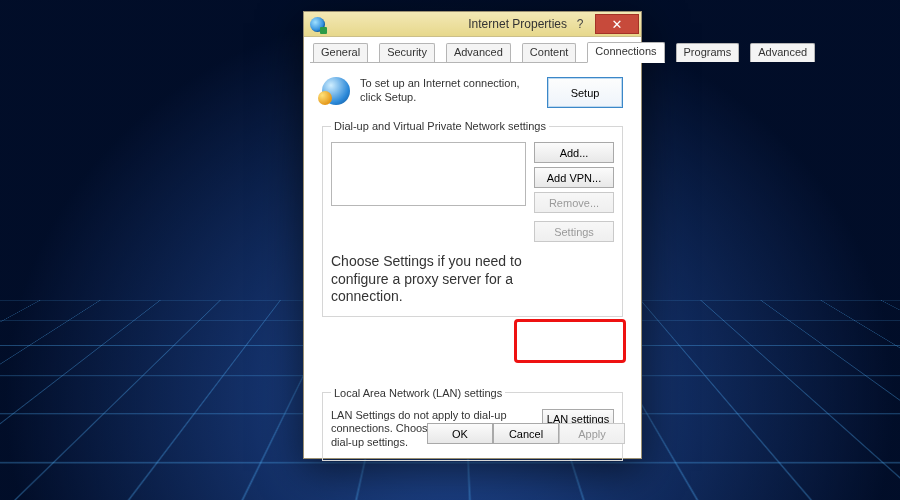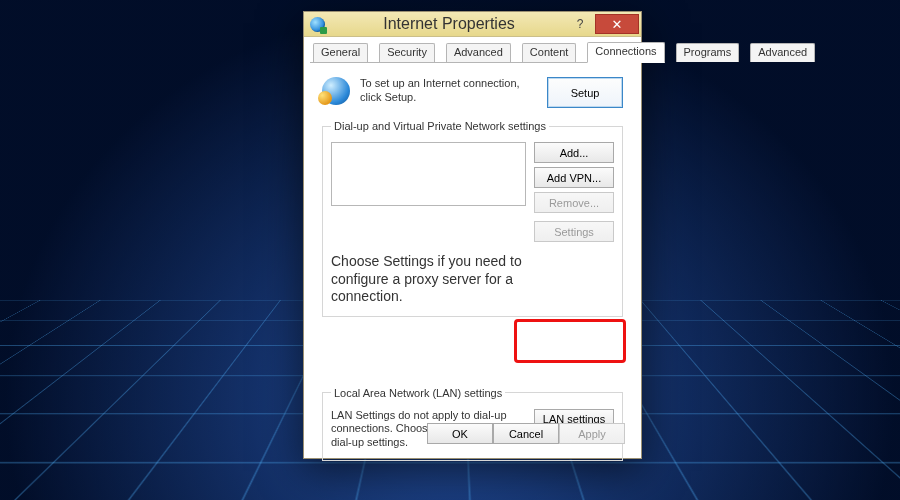--- a/index.html
+++ b/index.html
@@ -52,21 +52,21 @@
     width: 15px; height: 15px;
     border-radius: 50%;
     background: radial-gradient(circle at 35% 35%, #9fe0ff, #1b7fd6 70%);
     position: relative; margin-right: 6px;
     box-shadow: inset -1px -1px 1px rgba(0,0,0,.25);
   }
   .tb-icon::after{
     content:""; position:absolute; right:-2px; bottom:-2px;
     width:7px; height:7px; background:#2b9b48; border-radius:1px;
   }
-  .tb-title { flex: 1; text-align: center; font-size: 16px; color:#333; }
+  .tb-title { flex: 1; text-align: right; font-size: 12px; color:#333; }
   .tb-help {
     width: 26px; text-align: center; font-size: 12px; color:#444;
   }
   .tb-close {
     width: 44px; height: 20px; margin: 0 2px 0 2px;
     background: #c74a3b; color: #fff;
     display:flex; align-items:center; justify-content:center;
     font-size: 13px; line-height: 1;
     border: 1px solid #a33226;
   }
@@ -221,21 +221,21 @@
             <div class="btncol" style="width:80px;">
               <button class="btn disabled">Settings</button>
             </div>
           </div>
         </fieldset>
 
         <fieldset class="group" style="margin-top:70px;">
           <legend>Local Area Network (LAN) settings</legend>
           <div class="lan-row">
             <div class="txt">LAN Settings do not apply to dial-up connections. Choose Settings above for dial-up settings.</div>
-            <div class="btncol" style="width:80px;">
+            <div class="btncol" style="width:72px;">
               <button class="btn">LAN settings</button>
             </div>
           </div>
         </fieldset>
 
         <div class="footer">
           <button class="btn">OK</button>
           <button class="btn">Cancel</button>
           <button class="btn disabled">Apply</button>
         </div>

